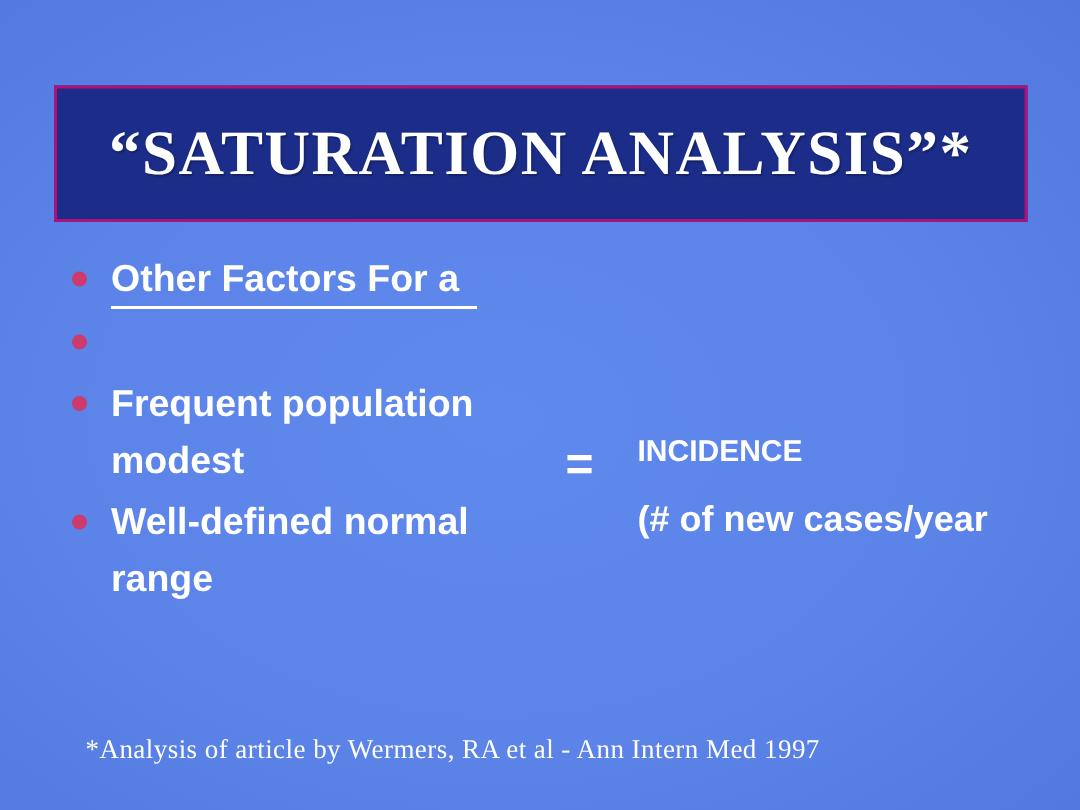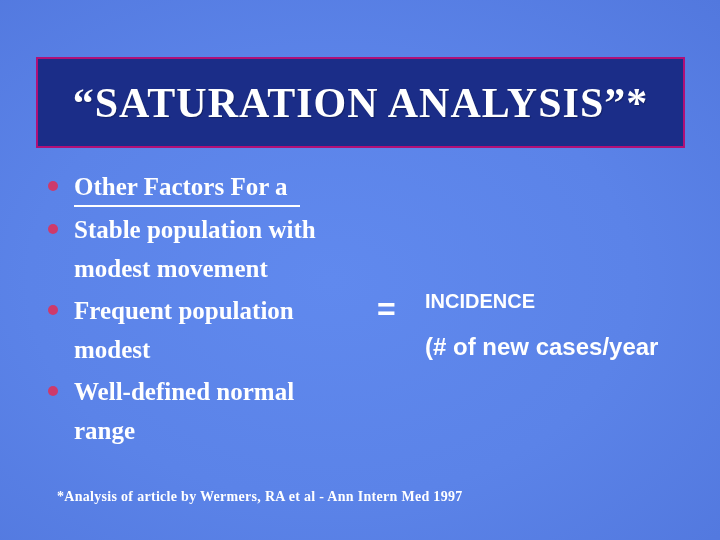--- a/index.html
+++ b/index.html
@@ -40,21 +40,21 @@
     display:flex;align-items:flex-start;
     margin-bottom:3px;
     font-weight:bold;font-size:25px;line-height:38px;
   }
   .bullet-dot{
     flex:0 0 auto;width:10px;height:10px;border-radius:50%;
     background:var(--bullet-dot);
     margin:14px 16px 0 8px;
   }
   .bullet-lines{flex:1 1 auto;}
-  .bullet-line{white-space:nowrap;font-family:Liberation Serif, serif;}
+  .bullet-line{white-space:nowrap;}
   .bullet-item.underlined .bullet-line{
     display:inline-block;
     border-bottom:2px solid var(--text);
     padding-right:12px;
     line-height:36px;
   }
   .equals-sign{
     position:absolute;left:377px;top:291px;
     font-weight:bold;font-size:32px;
     color:var(--text);
@@ -68,21 +68,21 @@
   }
   .incidence-line1{
     font-size:24px;line-height:33px;white-space:nowrap;
   }
   .incidence-line2{
     font-size:24px;line-height:33px;padding-left:23px;white-space:nowrap;
   }
   .footnote{
     position:absolute;left:57px;top:489px;
     font-family:"Liberation Serif",serif;
-    font-weight:bold;font-size:14px;letter-spacing:0.3px;
+    font-weight:normal;font-size:18px;letter-spacing:0.3px;
     color:var(--text);white-space:nowrap;
   }
 </style>
 </head>
 <body>
 
 <div class="slide">
 
   <div class="title-box">
     <div class="title-text">“SATURATION ANALYSIS”*</div>
@@ -91,22 +91,21 @@
   <ul class="bullet-list">
     <li class="bullet-item underlined">
       <span class="bullet-dot"></span>
       <span class="bullet-lines">
         <span class="bullet-line">Other Factors For a</span><br>
       </span>
     </li>
     <li class="bullet-item">
       <span class="bullet-dot"></span>
       <span class="bullet-lines">
-        <span class="bullet-line">Stable population with</span><br>
-        <span class="bullet-line">modest movement</span>
+        <br>
       </span>
     </li>
     <li class="bullet-item">
       <span class="bullet-dot"></span>
       <span class="bullet-lines">
         <span class="bullet-line">Frequent population</span><br>
         <span class="bullet-line">modest</span>
       </span>
     </li>
     <li class="bullet-item">

